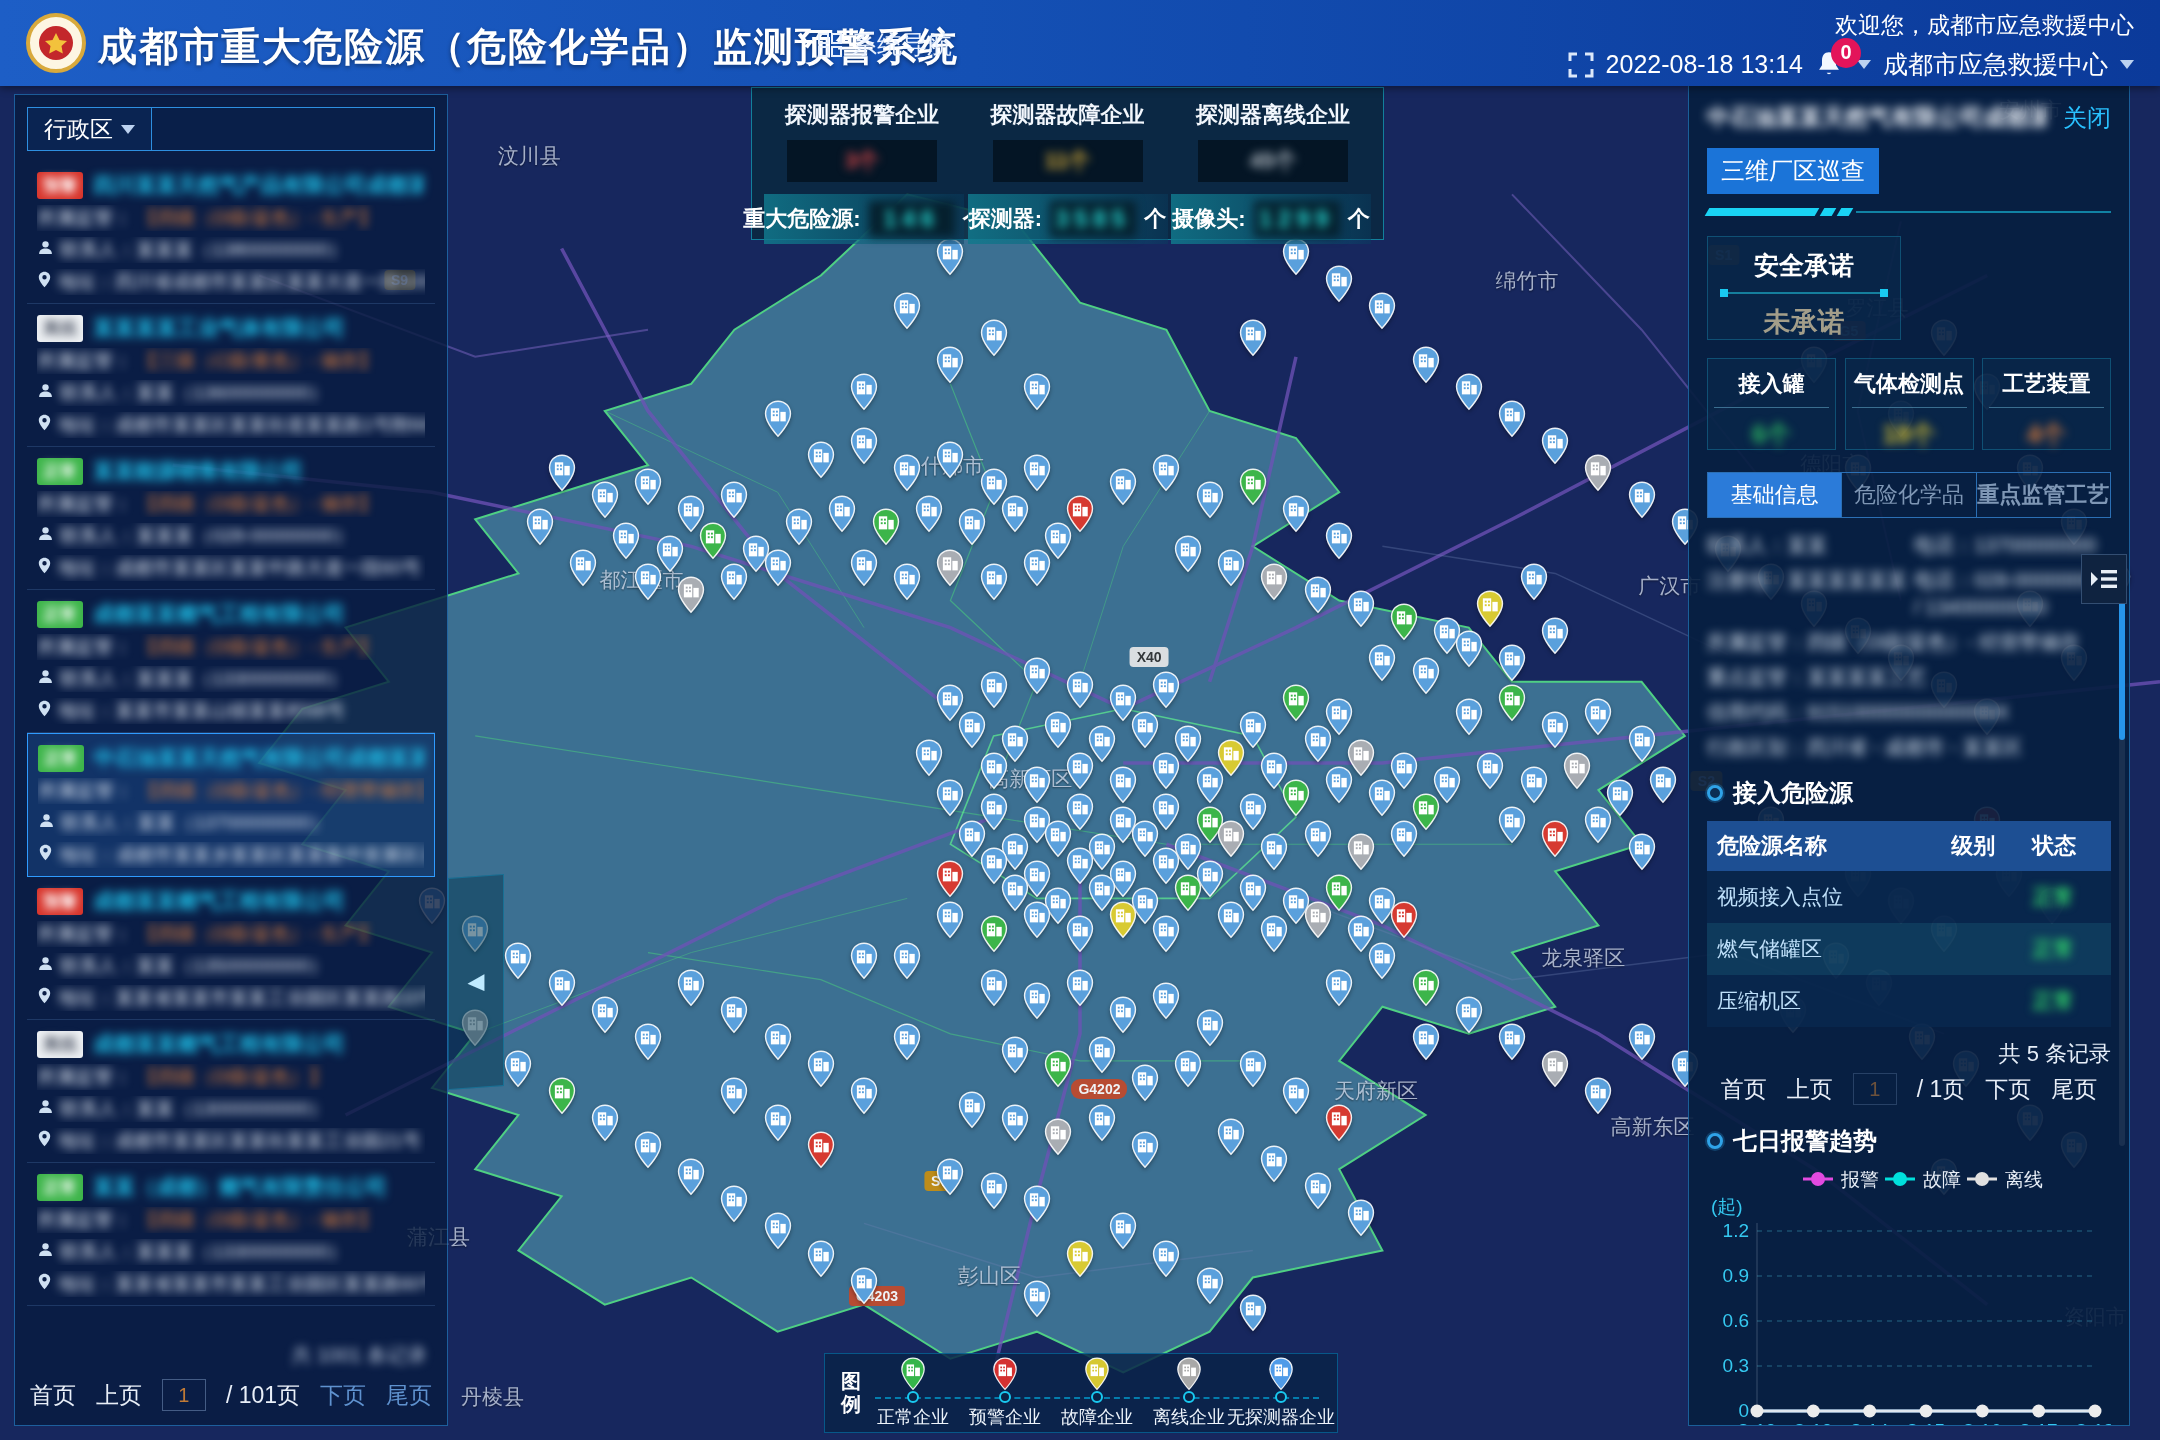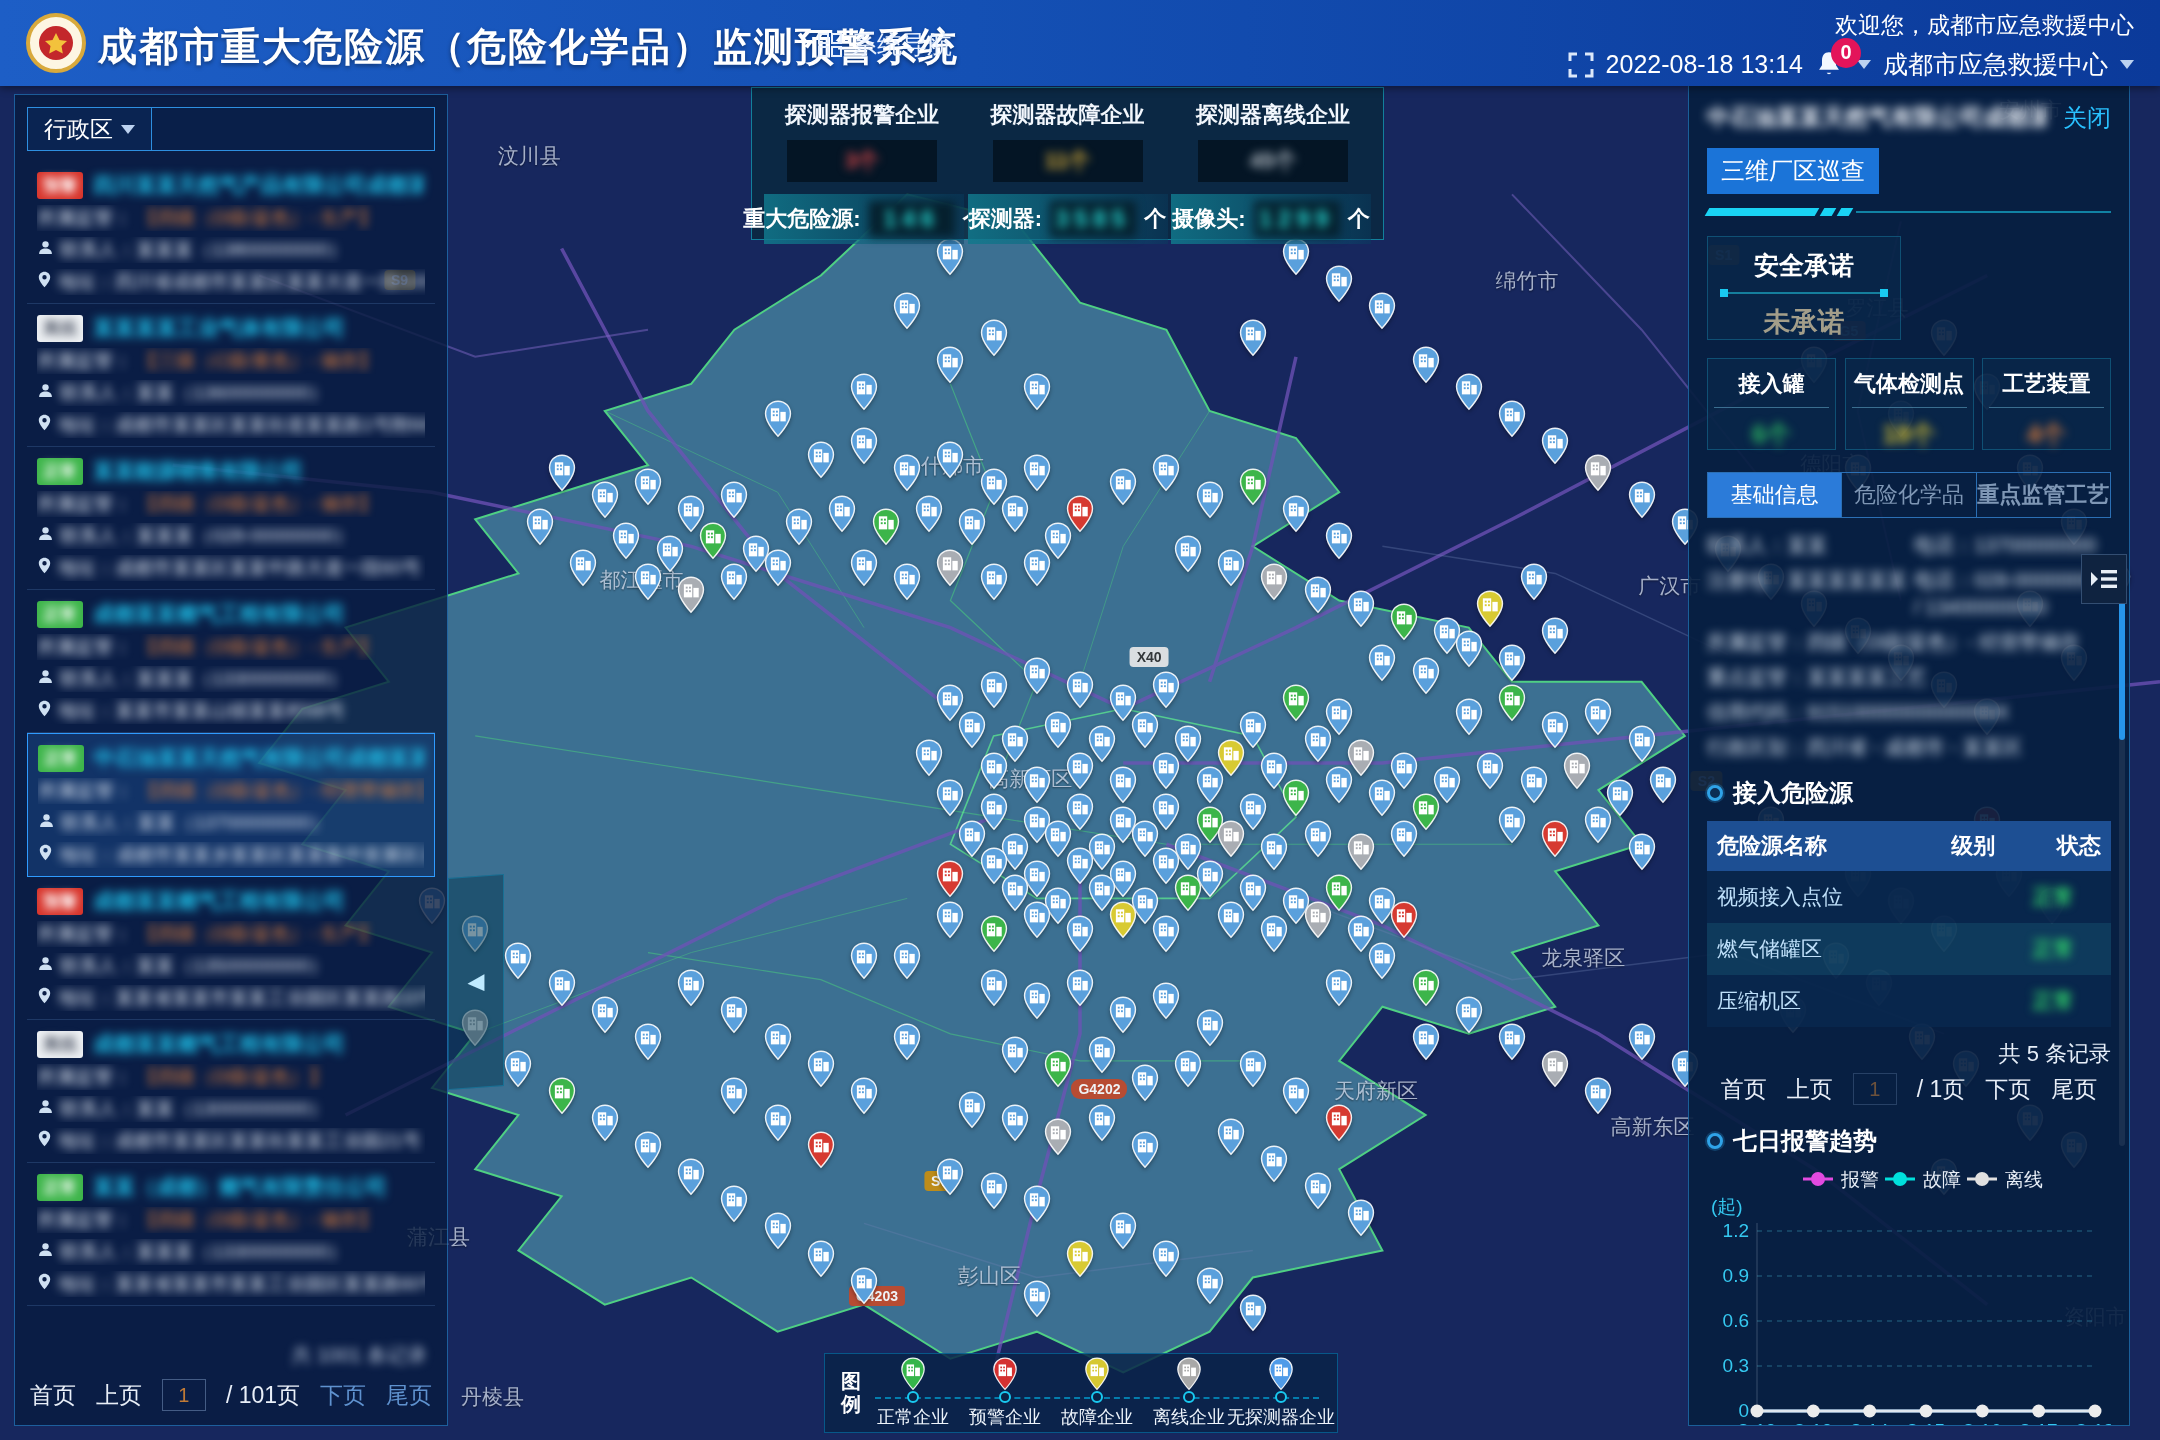--- a/index.html
+++ b/index.html
@@ -3043,21 +3043,21 @@
       </div>
     <div id="dt-hz-hd">
       <div class="dot-ring"></div>
       <span>接入危险源</span>
     </div>
     <table id="dt-table">
       <thead>
           <tr id="dt-thead-row">
             <th>危险源名称</th>
             <th style="width: 20%;">级别</th>
-            <th style="width: 22%; text-align: right;">状态</th>
+            <th style="width: 22%;">状态</th>
           </tr>
         </thead>
       <tbody id="dt-tbody">
           <tr>
             <td>视频接入点位</td>
             <td class="lvl"></td>
             <td><span class="hz-status bl3">正常</span></td>
           </tr>
           <tr>
             <td>燃气储罐区</td>

